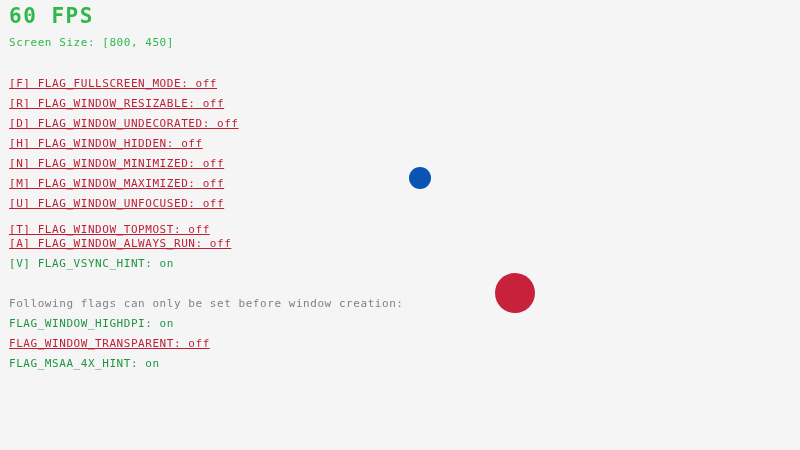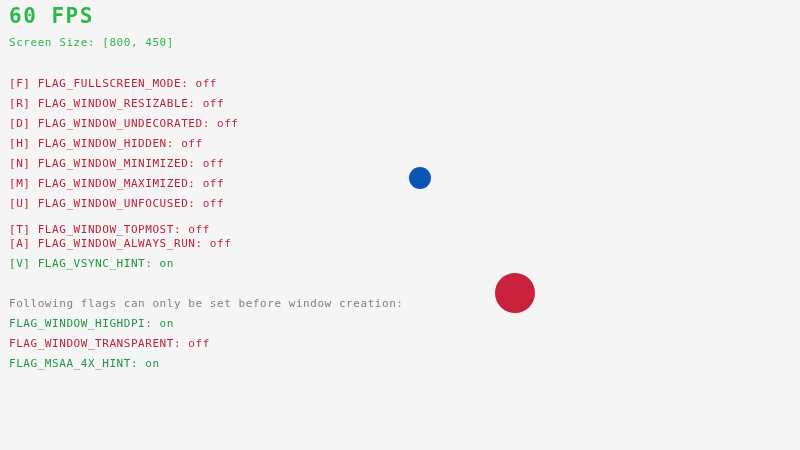--- a/index.html
+++ b/index.html
@@ -55,21 +55,21 @@
   }
   .flag-line {
     position: absolute;
     left: 9px;
     font-size: 11px;
     line-height: 12px;
     letter-spacing: 0.55px;
     white-space: pre;
   }
   .flag-on  { color: #1E9642; }
-  .flag-off { color: #BE2137; }
+  .flag-off { color: #BE2137; text-decoration: underline; }
 
   .ball {
     position: absolute;
     border-radius: 50%;
   }
   .ball-blue {
     left: 409px;
     top: 167px;
     width: 22px;
     height: 22px;

